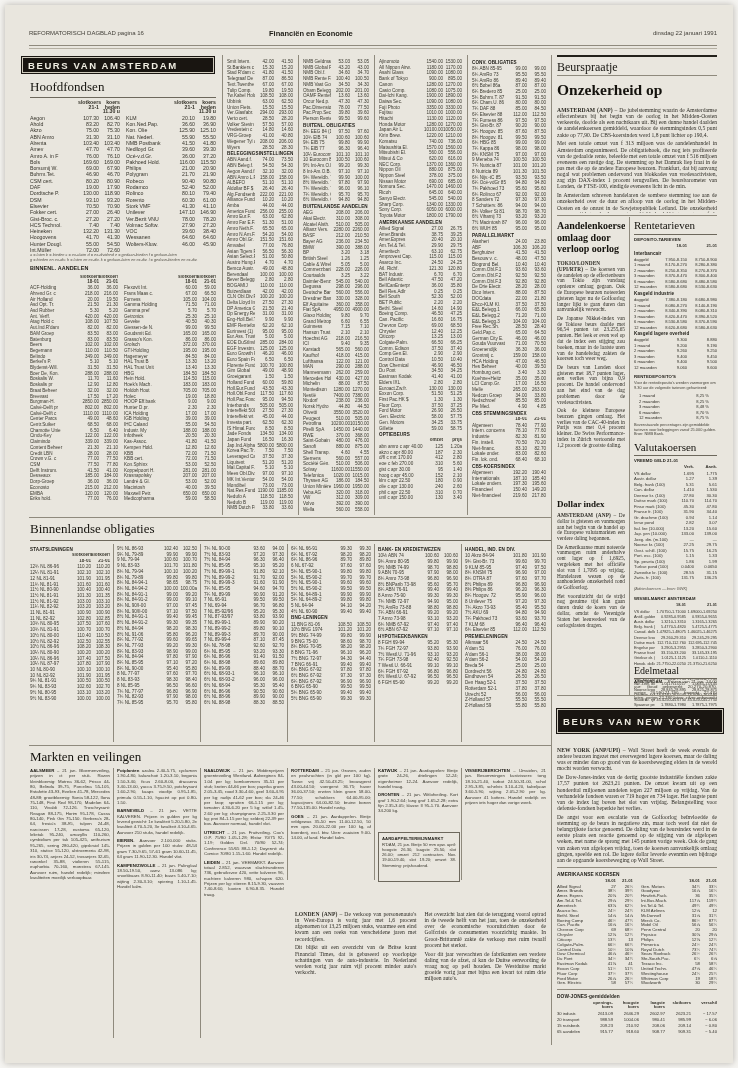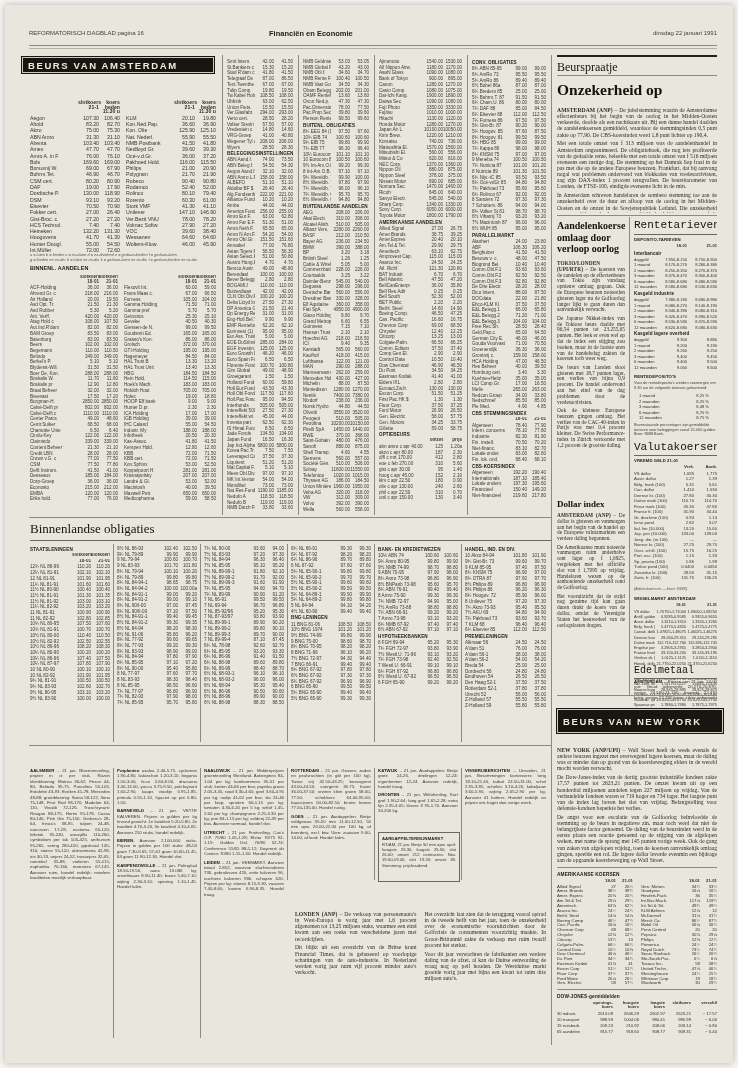--- a/index.html
+++ b/index.html
@@ -38,34 +38,35 @@
   .dow .q.hd .v{line-height:4.4px;}
   
   .art p{margin:0 0 2.6px;text-align:justify;font-family:"Liberation Serif",serif;
     font-size:5.6px;line-height:6.15px;color:#2e2c25;}
   .art p b{letter-spacing:.1px;}
   .art.sm p{font-size:5.3px;line-height:5.8px;}
   .markt p{margin:0 0 3px;text-align:justify;font-size:4.35px;line-height:5.35px;color:#3b392f;}
   .markt p b{color:#1d1b15;}
   .foot{font-style:italic;font-size:3.9px;line-height:4.6px;color:#56534a;}
   .box{border:1px solid #6d685c;padding:2px 3px;background:#e9e6de;}
-  .rtitle{font-family:Liberation Mono, monospace;font-size:11px;color:#14120d;border-bottom:1px solid #6d685c;padding-bottom:1px;}
+  .rtitle{font-family:Liberation Serif, serif;font-size:11px;color:#14120d;border-bottom:1px solid #6d685c;padding-bottom:1px;}
 </style>
 </head>
 <body>
 
 <div id="page">
 
   <div class="abs" style="left:24px;top:25px;width:250px;height:10px;font-size:6px;color:#44413a;">REFORMATORISCH DAGBLAD pagina 16</div>
   <div class="abs" style="left:264px;top:24px;width:210px;height:11px;font-size:7.5px;font-weight:bold;color:#23211b;">Financiën en Economie</div>
   <div class="abs" style="left:540px;top:25px;width:172px;height:10px;font-size:6px;text-align:right;color:#44413a;">dinsdag 22 januari 1991</div>
   <div class="rule" style="left:24px;top:40px;width:688px;height:1px;"></div>
   <div class="rule" style="left:24px;top:43px;width:688px;height:1px;background:#b5b0a3;"></div>
 
   <div class="abs banner" style="left:17px;top:52px;width:186px;height:16px;">BEURS VAN AMSTERDAM</div>
+  <div class="abs stitle" style="left:25px;top:74px;width:186px;height:16px;">Hoofdfondsen</div>
   <div class="abs hoofd" style="left:25px;top:95px;width:90px;height:158px;">
       <div class="q hd">
         <span class="n"></span>
         <span class="v">slotkoers
 21-1</span>
         <span class="v">koers
 heden
 11.30 u</span>
       </div>
       <div class="q">
@@ -3702,20 +3703,21 @@
         <span class="v">55.80</span>
       </div>
     </div>
   <div class="rule" style="left:108px;top:539px;width:1px;height:198px;"></div>
   <div class="rule" style="left:195px;top:539px;width:1px;height:198px;"></div>
   <div class="rule" style="left:282px;top:539px;width:1px;height:198px;"></div>
   <div class="rule" style="left:369px;top:539px;width:1px;height:198px;"></div>
   <div class="rule" style="left:456px;top:539px;width:1px;height:198px;"></div>
 
   <div class="rule" style="left:24px;top:740px;width:522px;height:1px;"></div>
+  <div class="abs stitle" style="left:25px;top:744px;width:521px;height:16px;font-size:13px;border-bottom:none;">Markten en veilingen</div>
   <div class="abs markt" style="left:25px;top:763px;width:80px;height:272px;">
       <p><b>AALSMEER</b> – 21 jan. Bloemenveiling, prijzen in ct per stuk. Rozen kleinbloemig: Motrea 36-62, Frisco 44-80, Belinda 39-75, Porcelina 55-105, Estafette 43-93, Evelien 41-78, Mercedes 48-88; grootbloemig: Sonia 58-122, Ilona 75-148, First Red 98-170, Madelon 64-110, Vivaldi 72-126. Troschrysant: Reagan 88-175, Horim 95-178, Cassa 80-140, Pink Gin 75-150. Gerbera's 28-64, fresia's 38-95, tulpen 24-48, narcissen 17-28, eustoma 65-120, lelietak 95-240, amaryllis 110-260, cymbidium per tak 105-425, anthurium 95-265, sering 280-420, gipskruid 145-310, statice 55-120, alstroemeria 42-98, iris 30-74, anjers 24-52, trosanjers 32-65, ranonkel 35-88, violieren 55-115, euphorbia 70-160, monstera 67-145. Aanvoer ruim, handel redelijk; mindere kwaliteiten moeilijk verkoopbaar.</p>
     </div>
   <div class="abs markt" style="left:112px;top:763px;width:80px;height:272px;">
       <p><b>Potplanten</b> azalea 2.40-5.75, cyclamen 1.90-4.80, kalanchoë 1.20-3.10, begonia 1.50-3.40, ficus 2.60-8.00, dracaena 3.40-13.00, yucca 3.75-9.50, potchrysant 1.60-2.90, kaaps viooltje 0.95-1.85, primula 0.55-1.10, hyacint op pot 0.80-1.50.</p>
       <p><b>BARNEVELD</b> – 21 jan. VETTE KALVEREN. Prijzen in gulden per kg levend gewicht: 1e kwaliteit 5.20-5.80, 2e kwaliteit 4.70-5.20, 3e kwaliteit 4.10-4.65. Aanvoer 210 stuks, handel redelijk.</p>
       <p><b>EIEREN.</b> Aanvoer 2.100.000 stuks. Prijzen in gulden per 100 stuks: 48-54 gram 7.30-9.65, 57-61 gram 10.60-11.45, 64 gram 11.90-12.30. Handel vlot.</p>
       <p><b>KAMPEN/ZWOLLE</b> – 21 jan. Paling/aal 18.50-19.50, aanv. 13.086 kg; snoekbaars 8.90-11.40; baars 5.40-7.10; wijting 2.30-3.10; spiering 1.10-1.45. Handel kalm.</p>
     </div>
   <div class="abs markt" style="left:199px;top:763px;width:80px;height:272px;">

